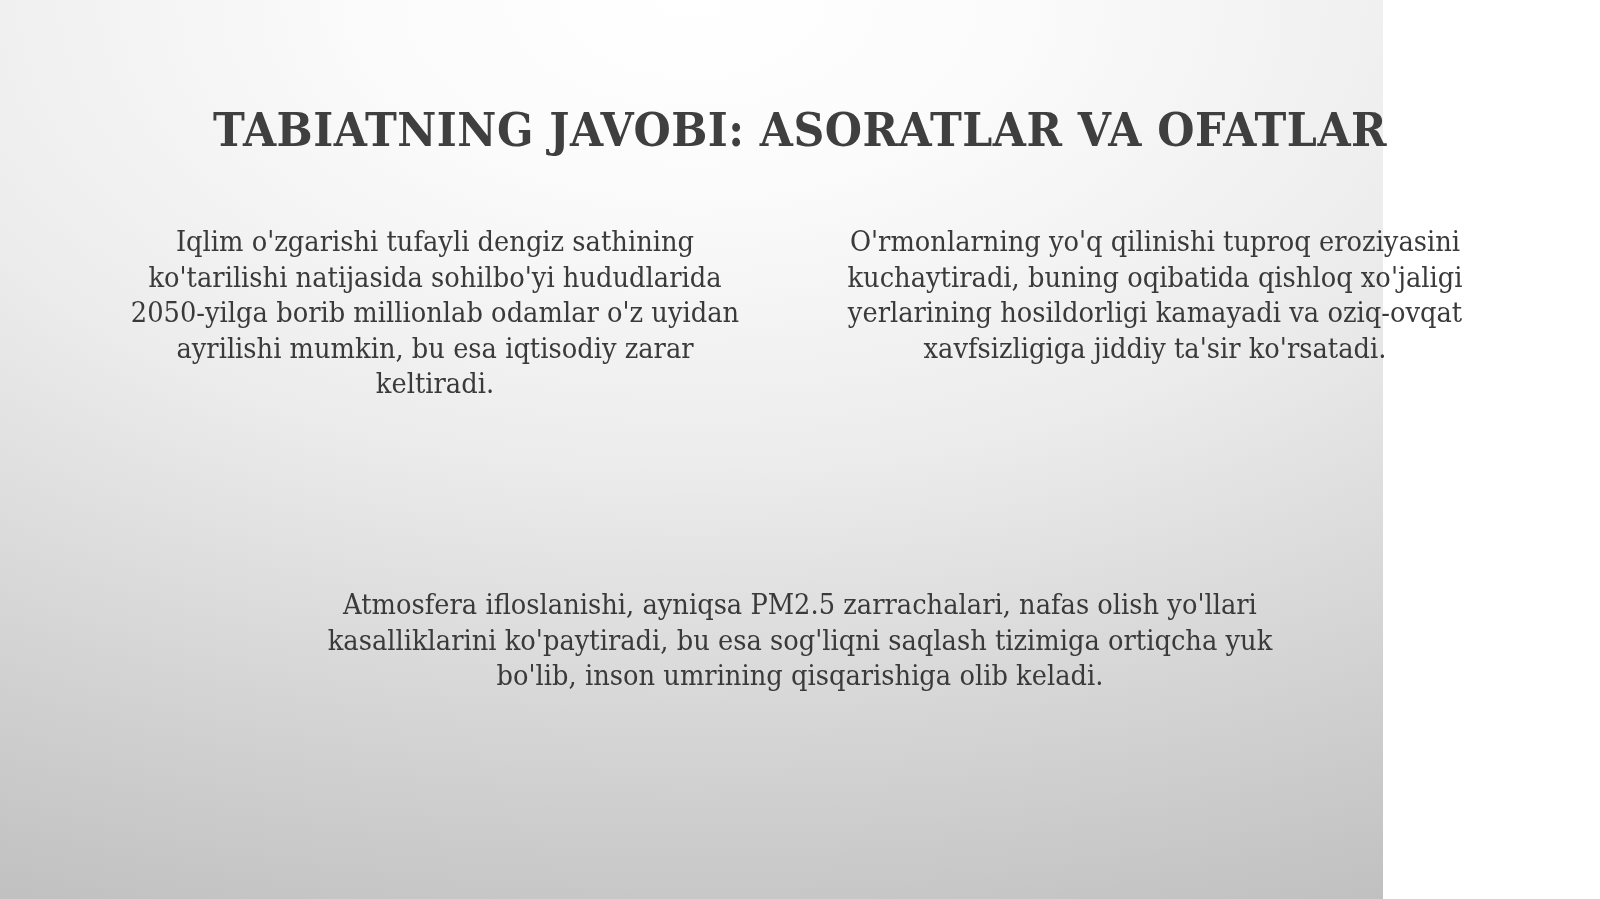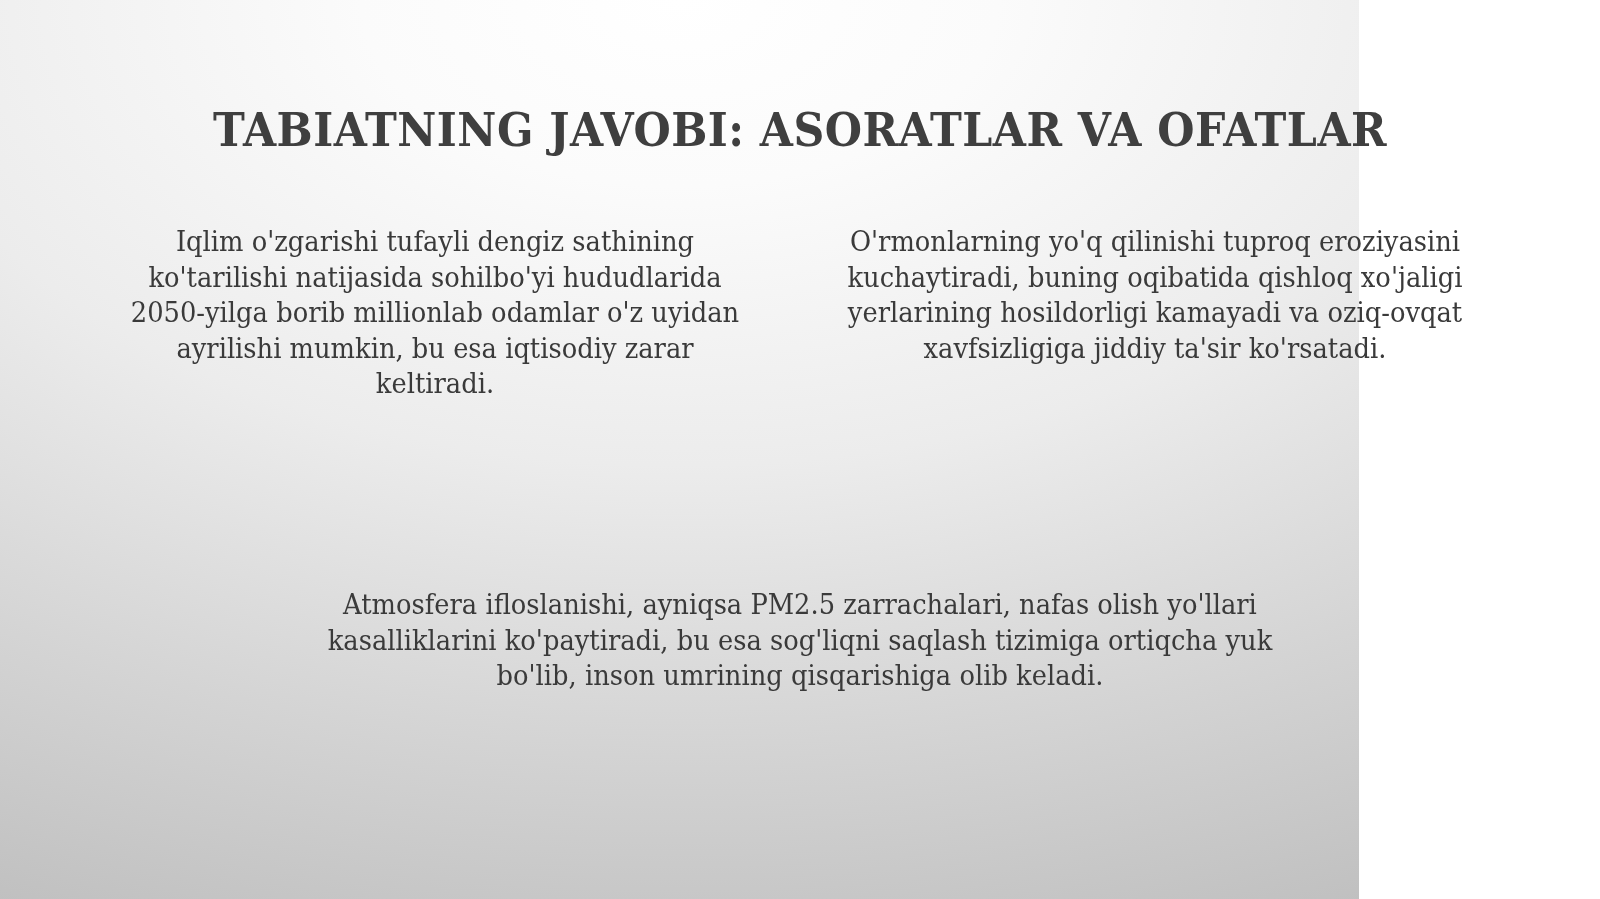--- a/index.html
+++ b/index.html
@@ -11,20 +11,21 @@
       height: 899px;
       overflow: hidden;
       font-family: "DejaVu Serif", "Liberation Serif", serif;
       color: #404040;
     }
     .slide {
       position: relative;
       width: 1359px;
       height: 899px;
       background: radial-gradient(ellipse 130% 115% at 50% 0%, #ffffff 0%, #fbfbfb 18%, #ececec 45%, #d4d4d4 72%, #bcbcbc 100%);
+      padding-left: 24px;
     }
     .title {
       position: absolute;
       left: 0;
       top: 68px;
       width: 1600px;
       text-align: center;
       font-family: "DejaVu Serif", "Liberation Serif", serif;
       font-weight: bold;
       font-size: 46px;

